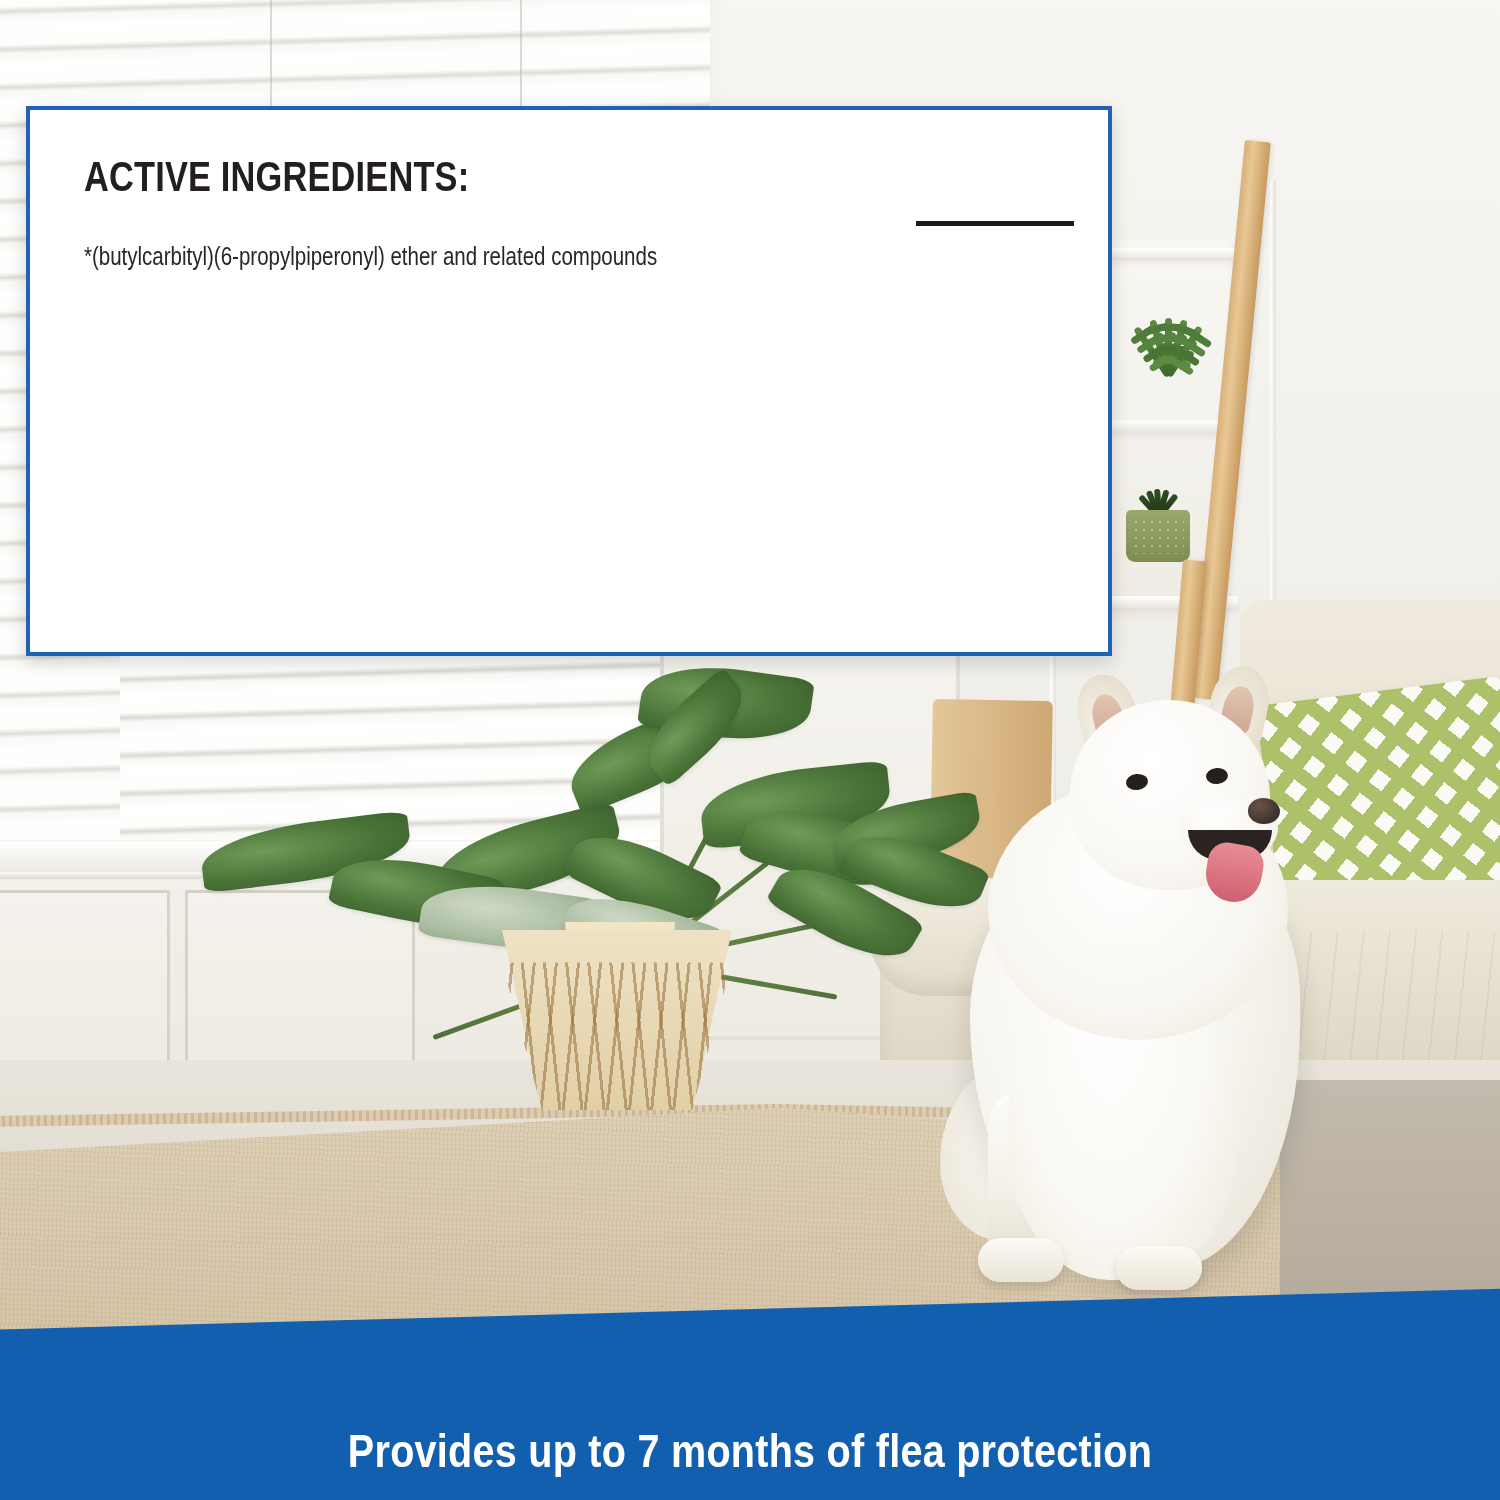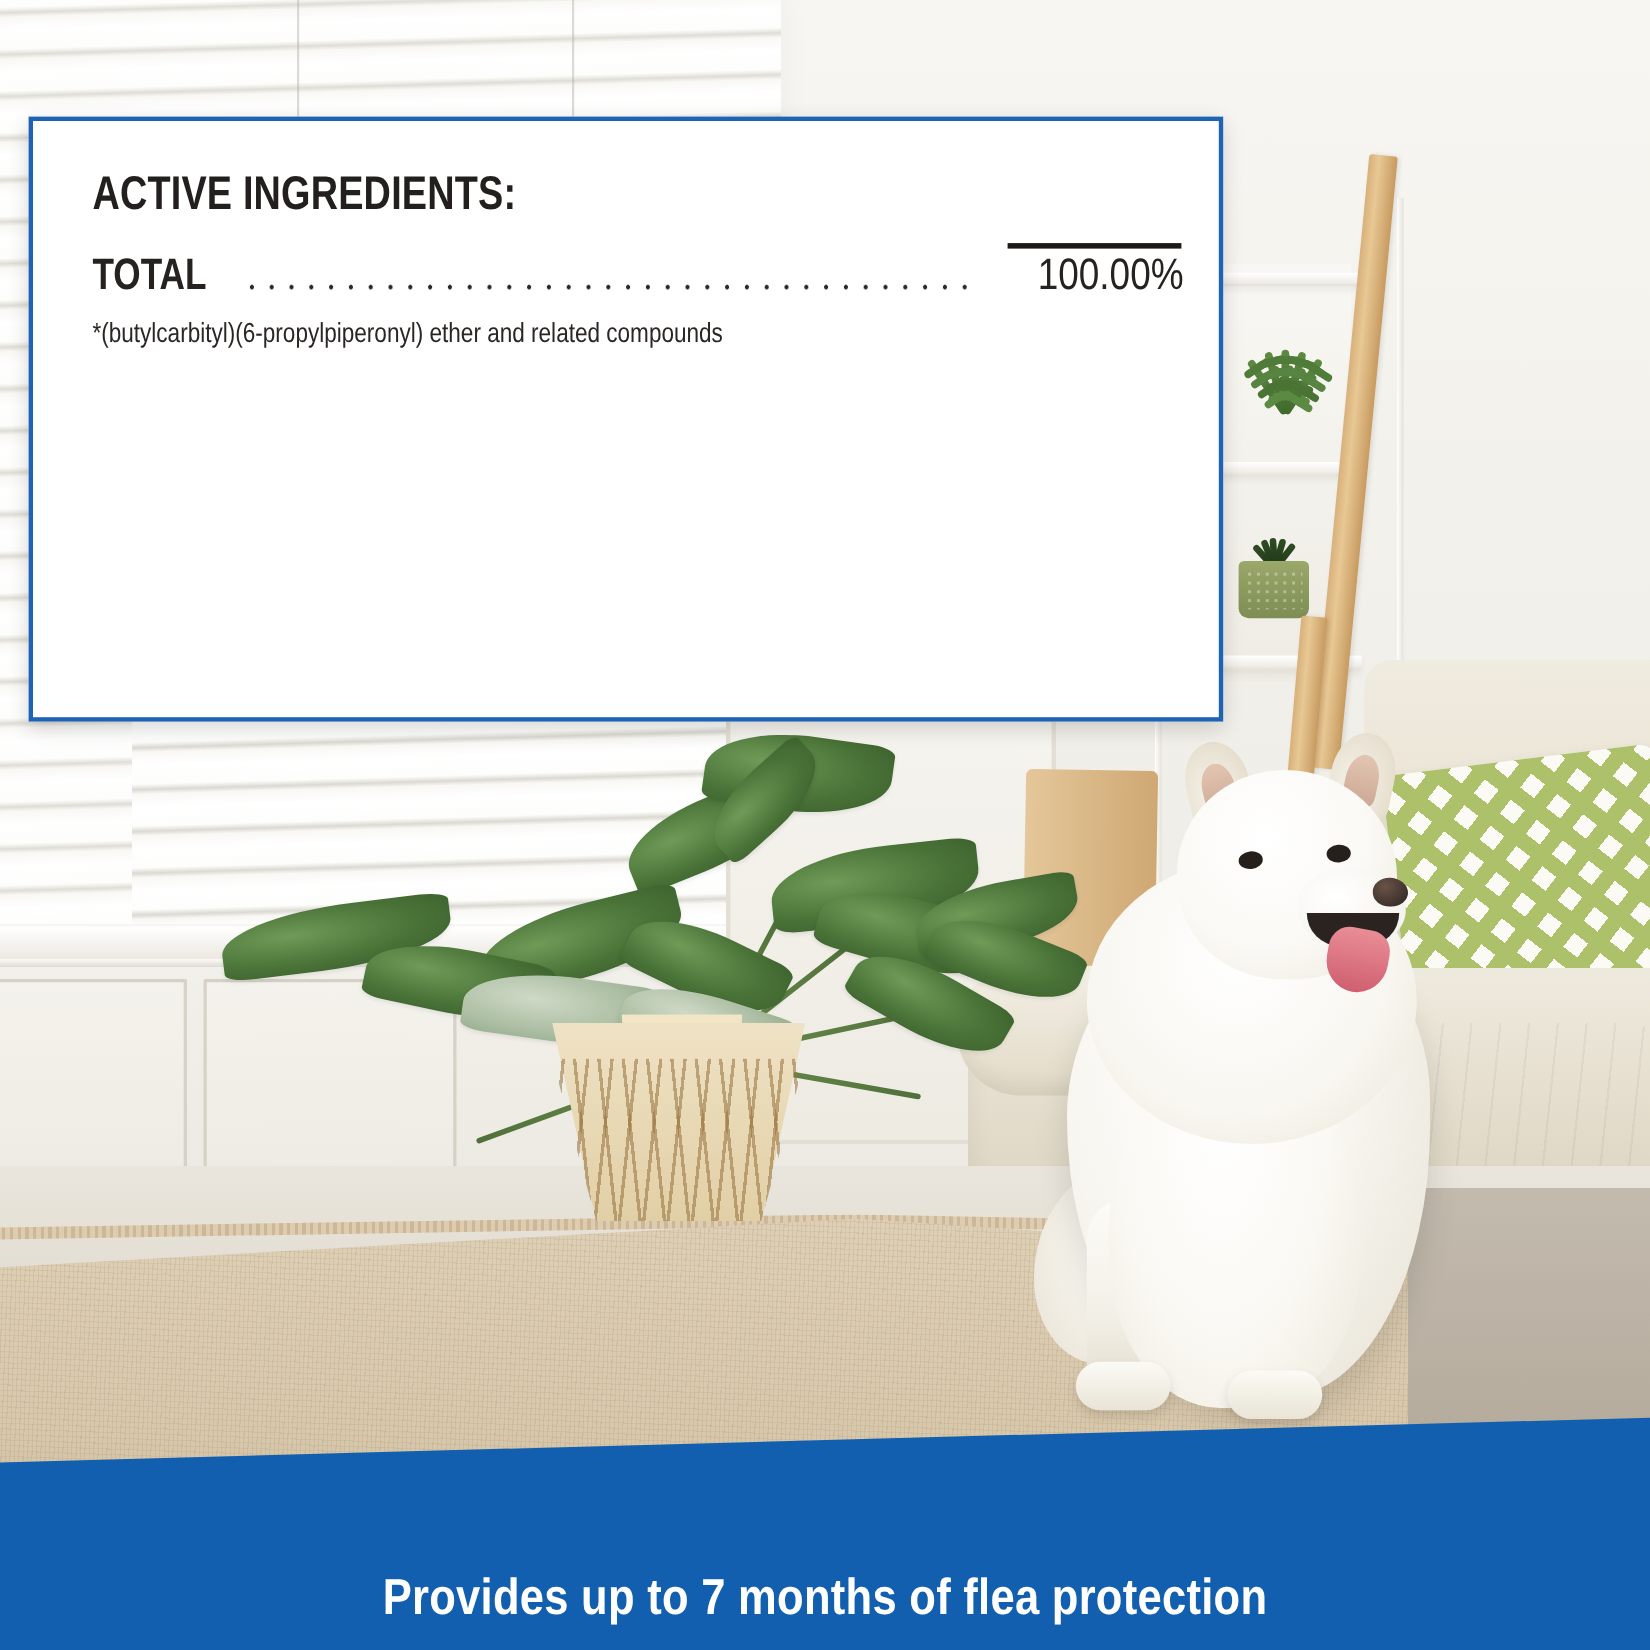--- a/index.html
+++ b/index.html
@@ -598,25 +598,20 @@
     <div class="card-title">ACTIVE INGREDIENTS:</div>
 
     <div class="rows">
 
 
 
 
 
       <div class="sumline"></div>
 
-      <div class="row bold tight">
-        <span class="name">TOTAL</span>
-        <span class="leader"></span>
-        <span class="val">100.00%</span>
-      </div>
 
     </div>
 
     <div class="footnote">*(butylcarbityl)(6-propylpiperonyl) ether and related compounds</div>
   </div>
 
   <div class="banner"></div>
   <div class="banner-text">Provides up to 7 months of flea protection</div>
 
 </div>

